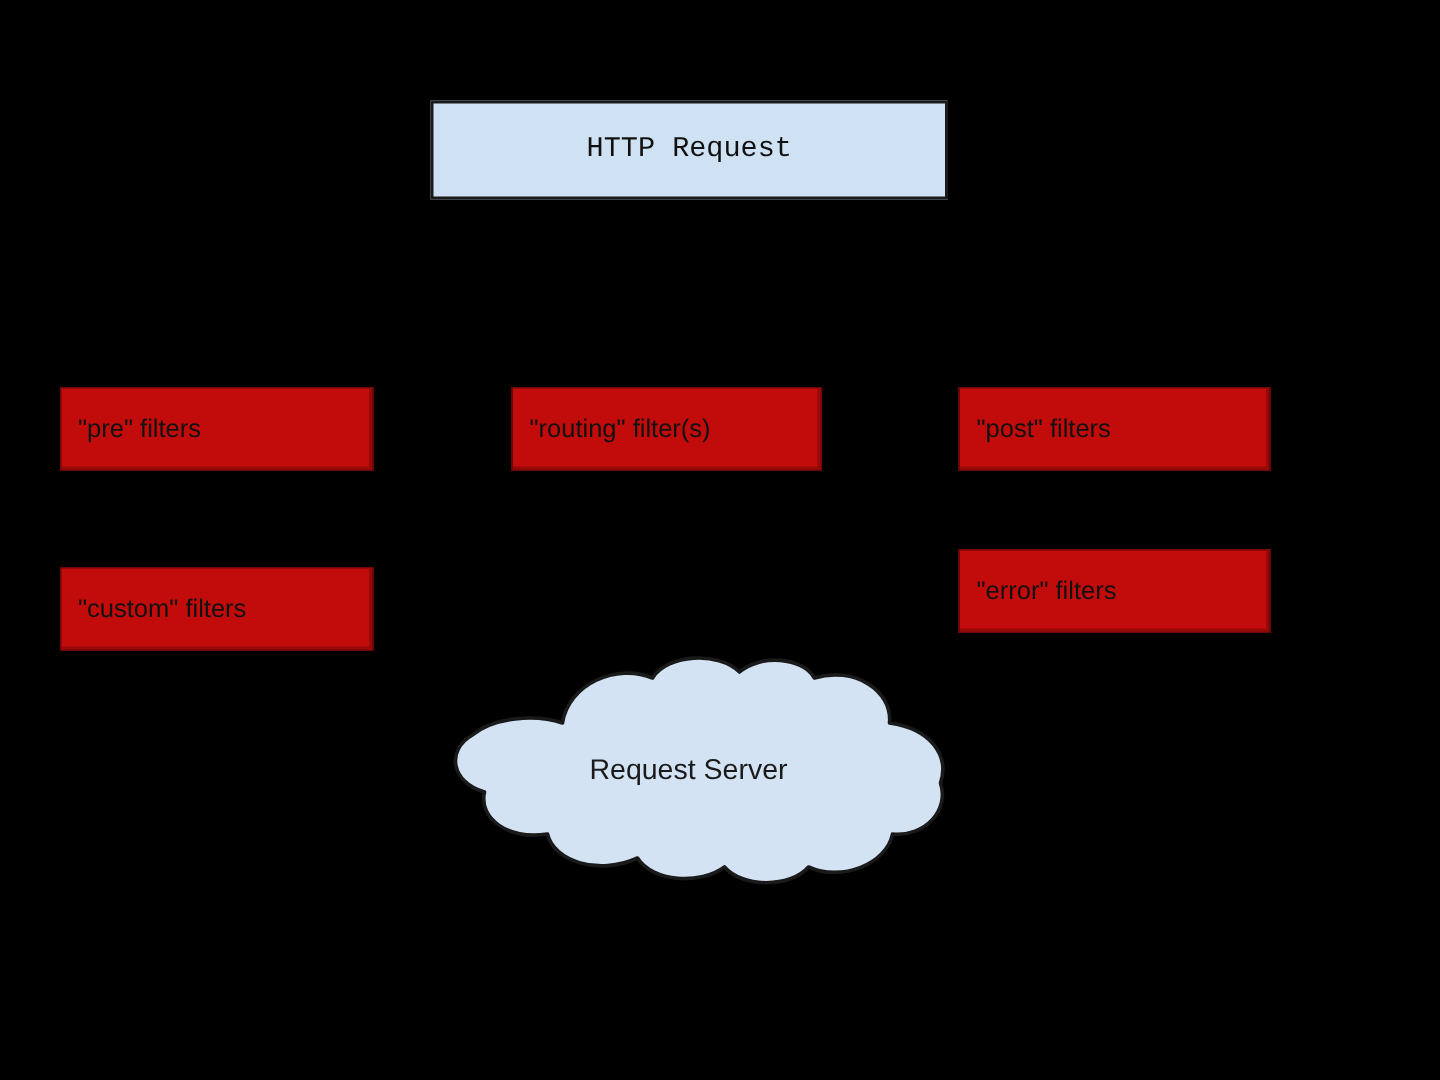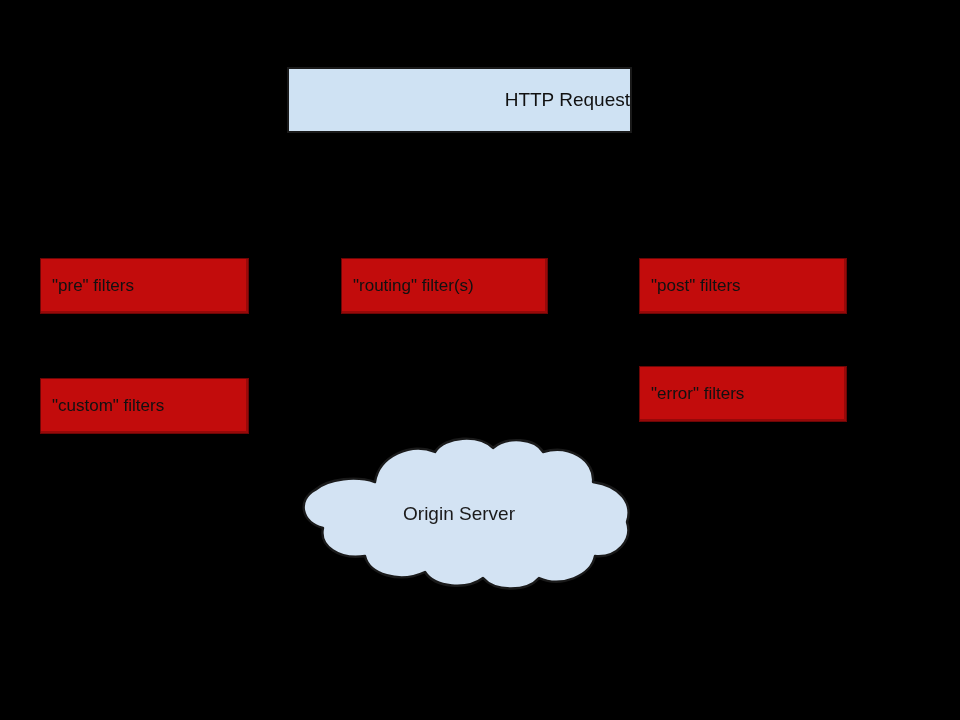--- a/index.html
+++ b/index.html
@@ -27,23 +27,24 @@
     display: flex;
     align-items: center;
     color: #111111;
     line-height: 1.15;
   }
 
   
   .node-request {
     background: #cfe2f3;
     border: 2px solid #1a1a1a;
-    justify-content: flex-end;
+    justify-content: center;
     font-size: 19px;
     box-shadow: 3px 3px 0 rgba(0,0,0,0.55);
+    font-family: Liberation Mono, monospace;
   }
 
   
   .node-filter {
     background: #c20c0c;
     border: 1px solid #6e0606;
     justify-content: flex-start;
     font-size: 17px;
     padding-left: 11px;
     box-shadow: 3px 4px 0 rgba(0,0,0,0.85),
@@ -114,16 +115,16 @@
           C 350 102, 334 120, 312 118
           C 308 138, 278 150, 256 140
           C 244 154, 212 154, 200 140
           C 184 152, 152 150, 142 134
           C 116 146, 86 136, 82 118
           C 56 122, 36 108, 40 90
           C 18 84, 14 62, 32 52
           C 46 40, 74 38, 92 44
           Z" fill="#d3e3f3" stroke="#1a1a1a" stroke-width="2.4" stroke-linejoin="round"></path>
     </svg>
-    <div class="cloud-label">Origin Server</div>
+    <div class="cloud-label">Request Server</div>
   </div>
 
 </div>
 
 </body></html>

